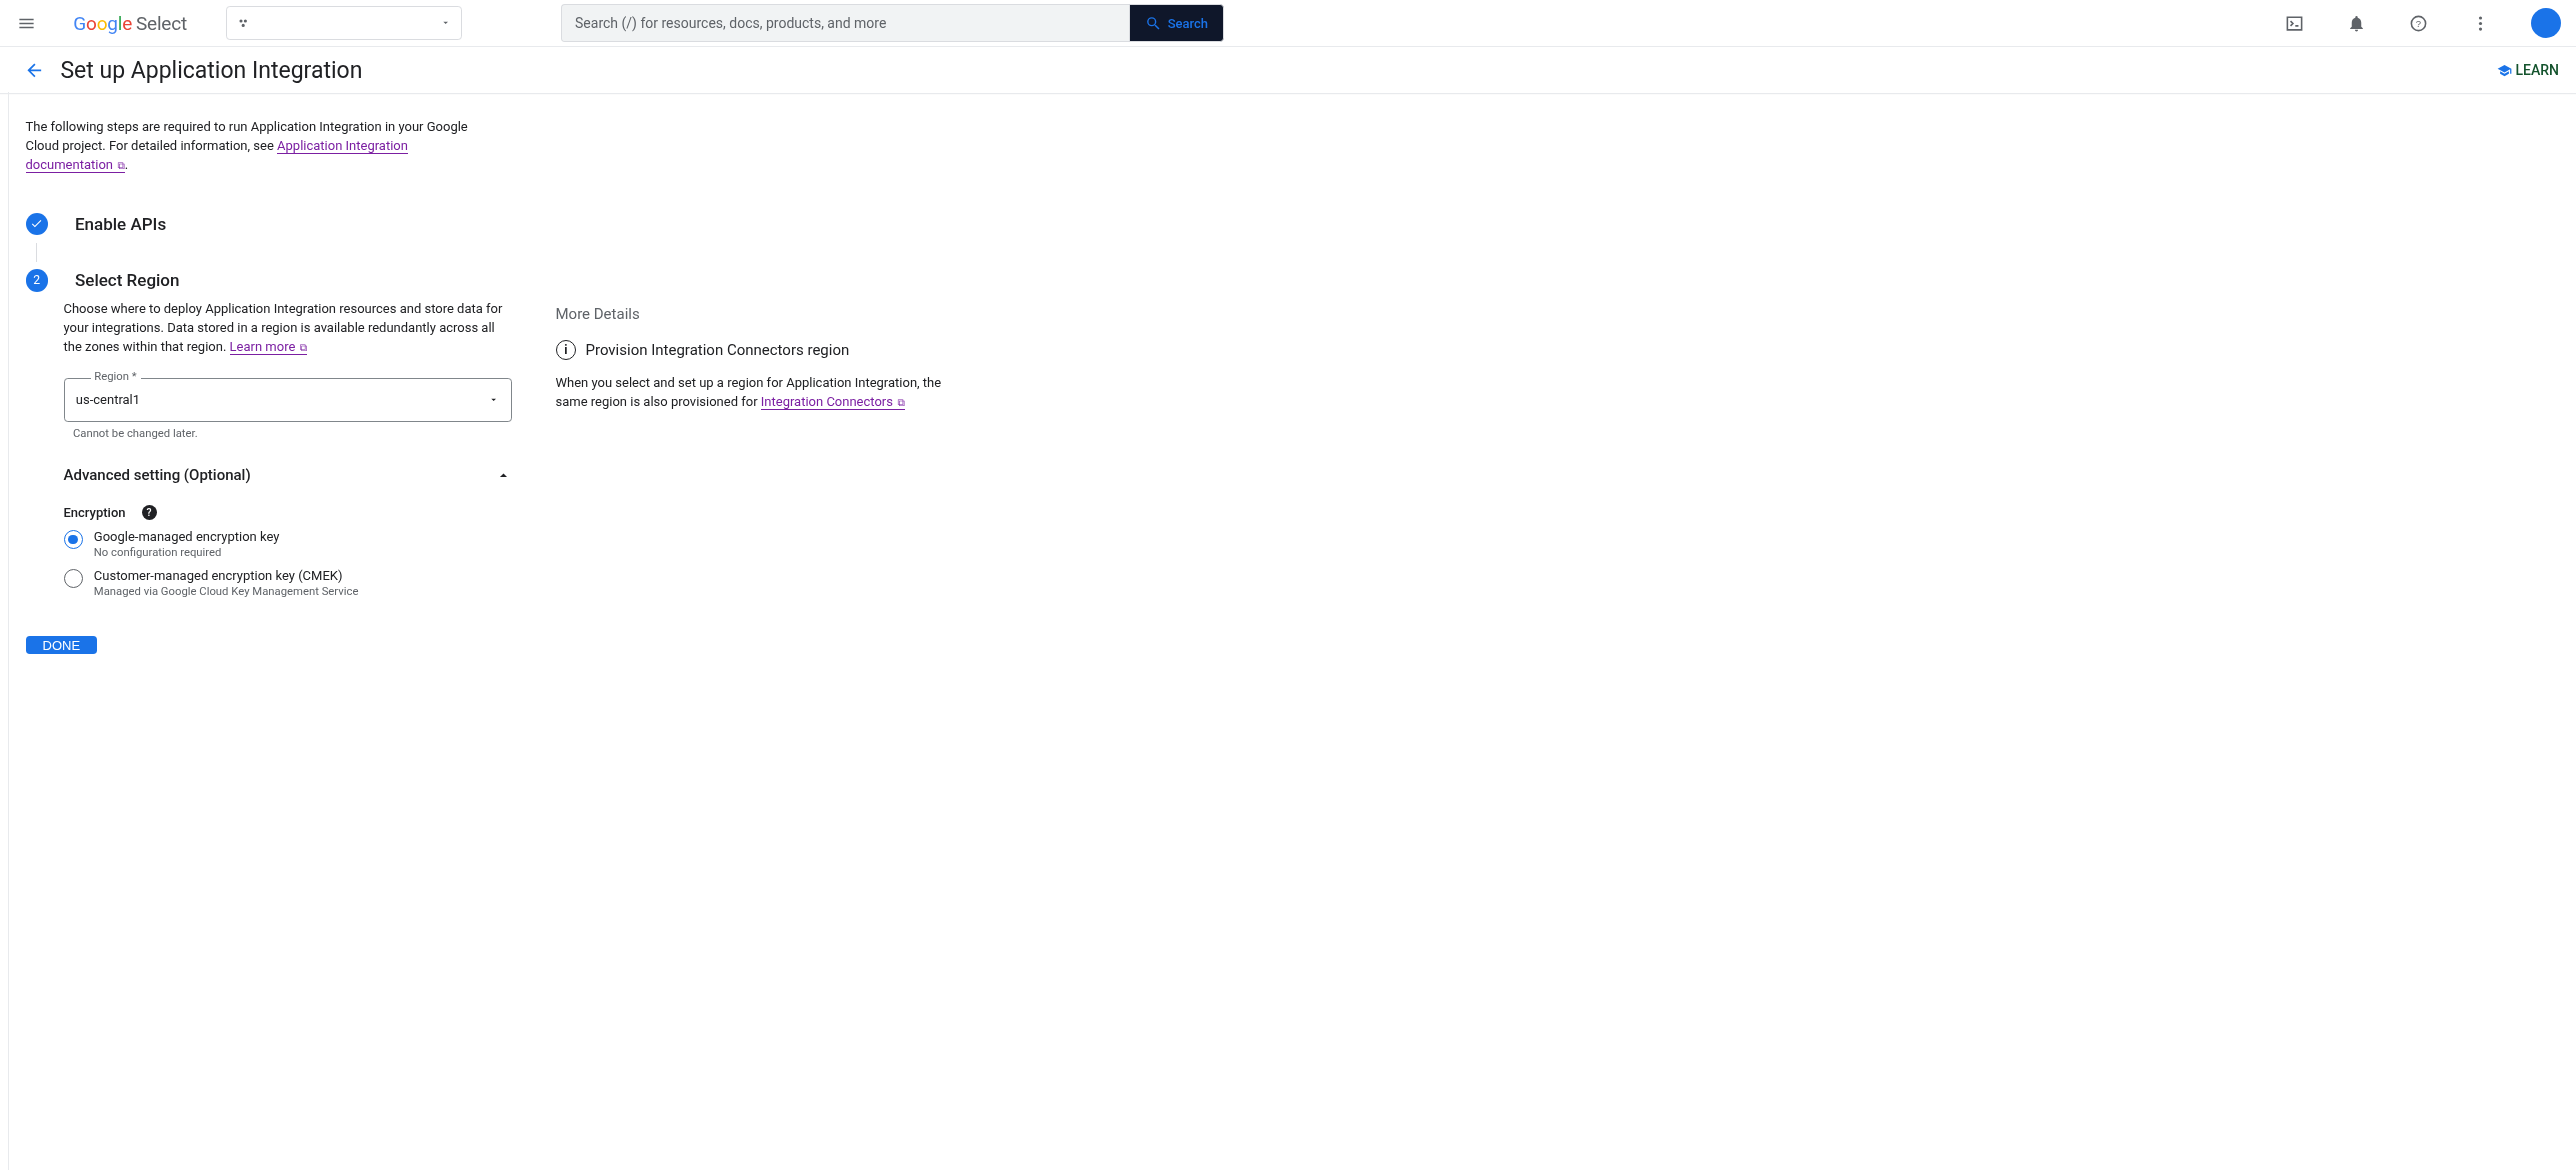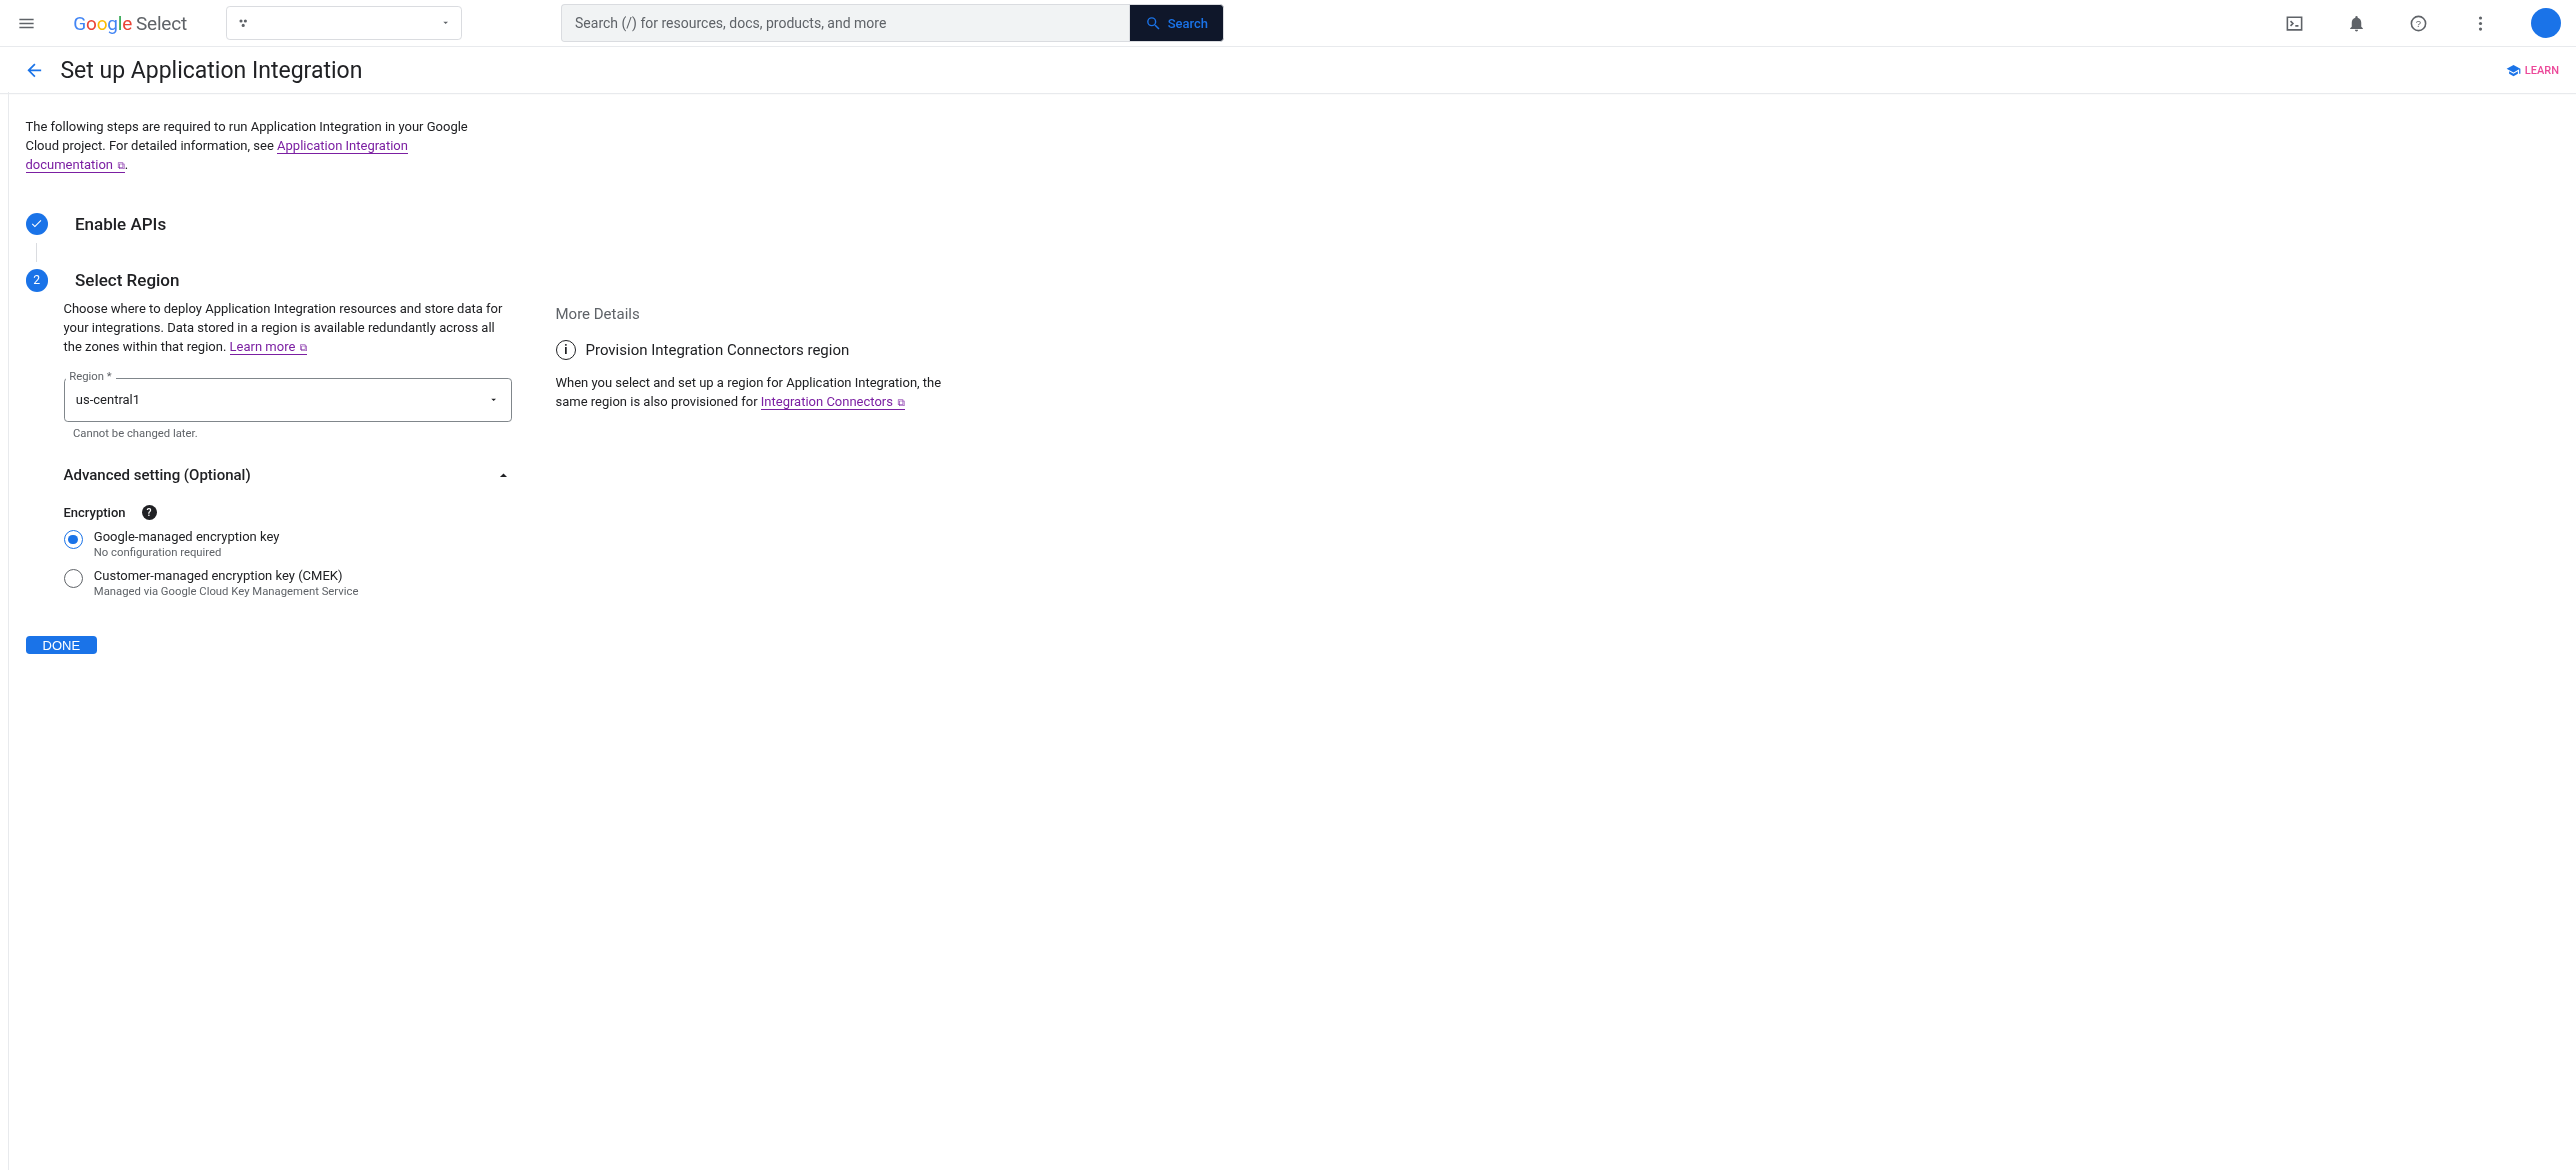--- a/index.html
+++ b/index.html
@@ -89,22 +89,22 @@
     color: #1a73e8;
     width: 34px; height: 34px;
     display:flex;align-items:center;justify-content:center;
     border-radius:50%;
     cursor:pointer;
     margin-right: 9.4px;
   }
   .subheader h1 { font-size: 23px; font-weight: 400; }
   .learn-link {
     margin-left: auto;
-    color: #ec4899;
-    font-size: 11px;
+    color: #14532d;
+    font-size: 14px;
     font-weight: 500;
     display: flex; align-items: center; gap: 3.8px;
     cursor: pointer;
   }
 
   
   .body-scroll { padding: 0; }
   .content {
     display: flex;
     padding: 22.5px 17px;
@@ -139,21 +139,21 @@
   .step-connector {
     width: 0.9px; height: 19px; background: #dadce0;
     margin-left: 10.3px;
   }
   .step-body { margin: 3.8px 0 0 38px; }
 
   .step-desc { font-size: 13px; line-height: 19px; color:#202124; max-width:450px; }
 
   .select-field { position: relative; margin-top: 20.6px; }
   .select-label {
-    position: absolute; top: -7.5px; left: 2px;
+    position: absolute; top: -7.5px; left: 27px;
     background: #fff; padding: 0 3.8px;
     font-size: 11.3px; color: #5f6368;
   }
   .select-input {
     width: 448px; height: 44px;
     border: 0.9px solid #80868b;
     border-radius: 3.8px;
     display:flex;align-items:center;justify-content:space-between;
     padding: 0 11.3px;
     cursor: pointer;

